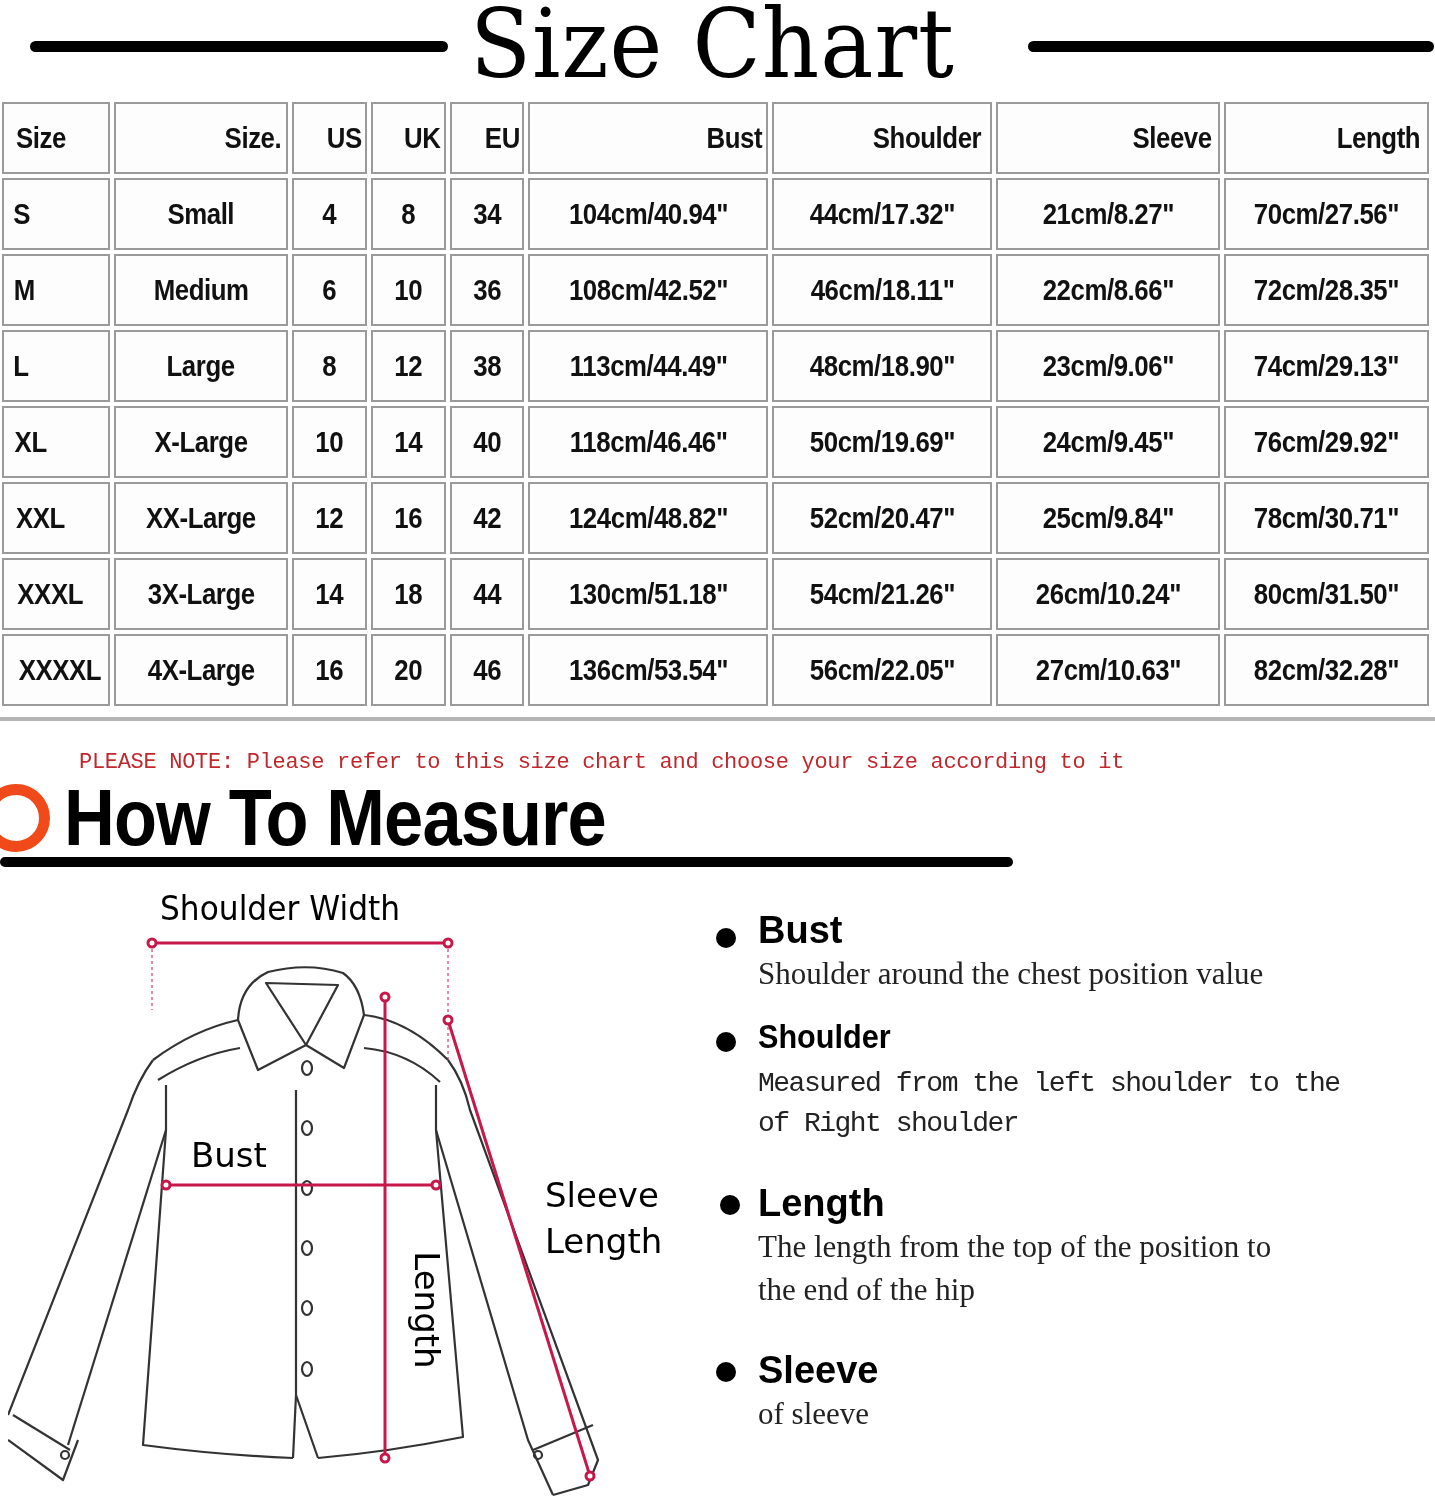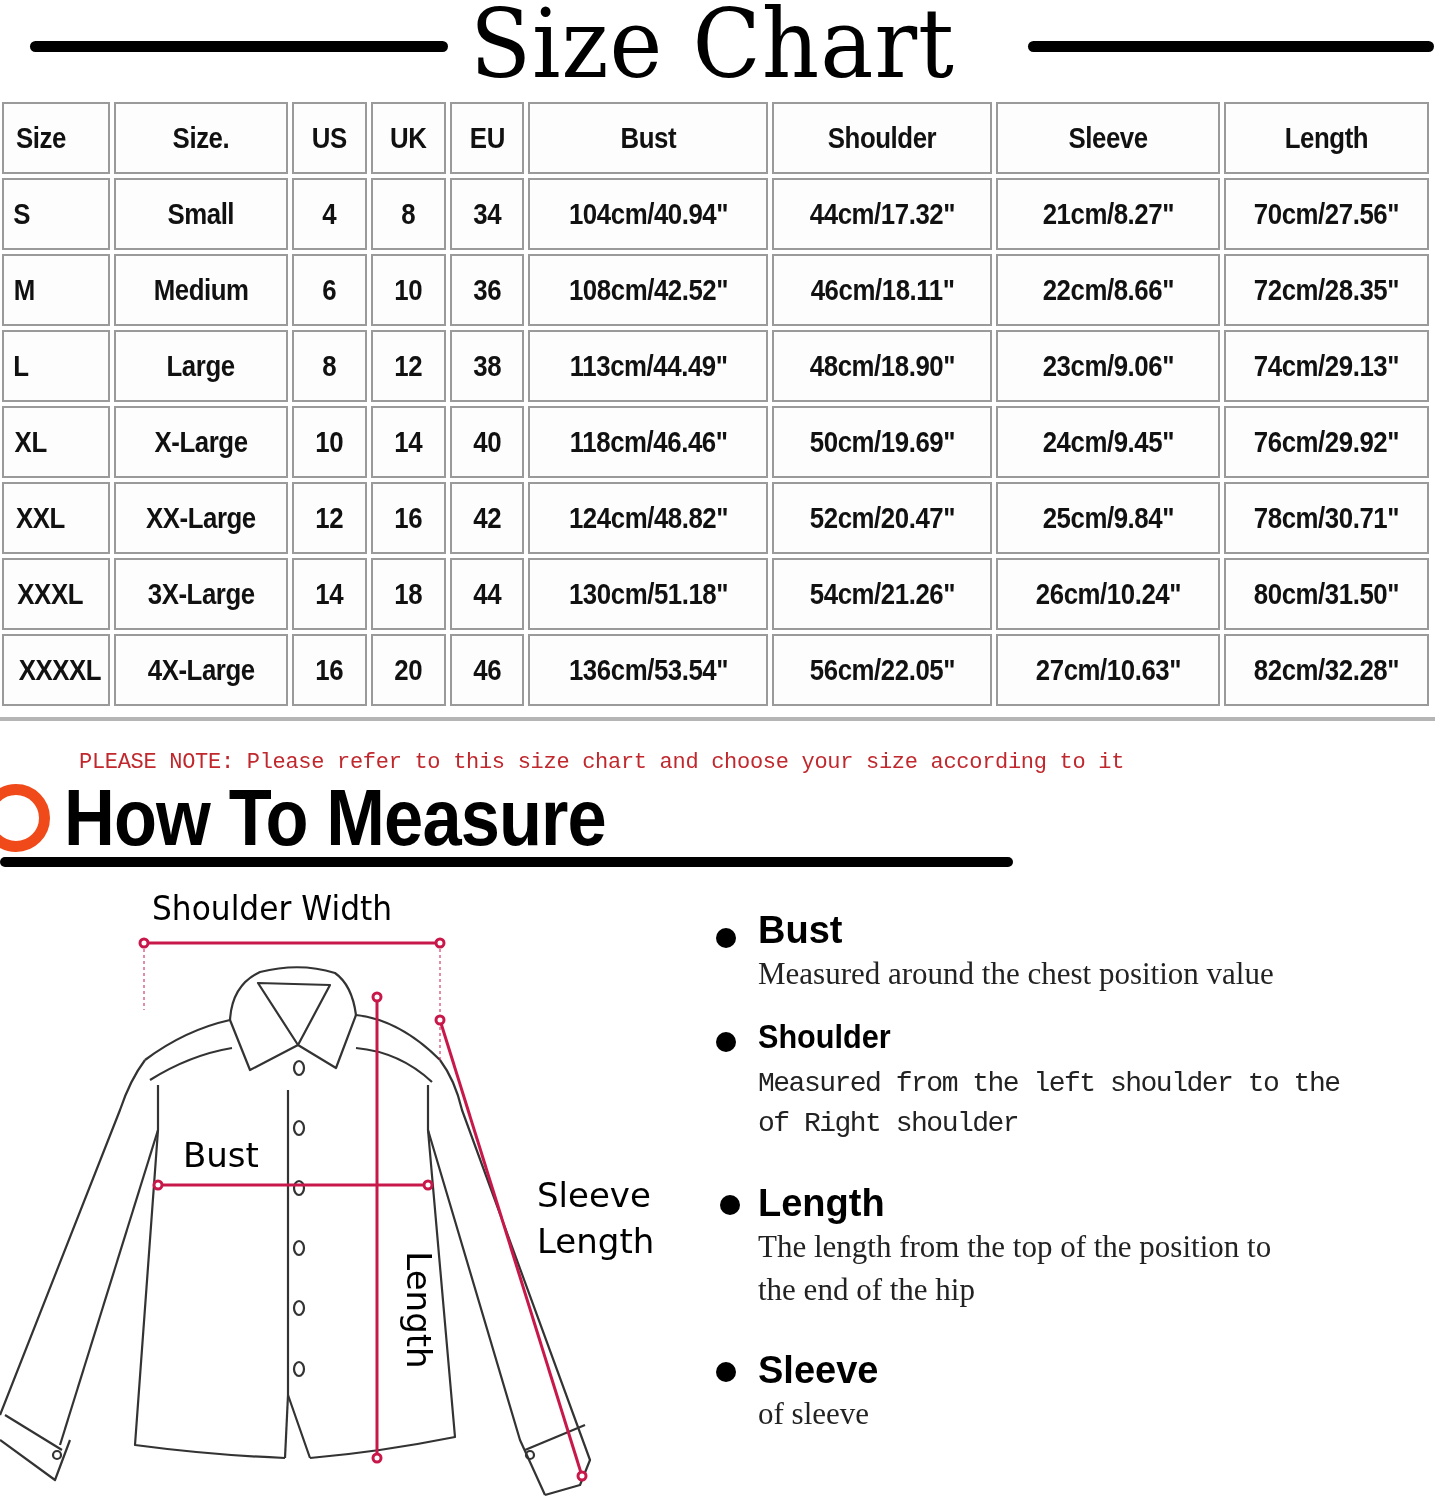--- a/index.html
+++ b/index.html
@@ -13,35 +13,35 @@
     .title-text { position: absolute; left: 470px; top: -8px; font-family: "DejaVu Serif", serif; font-size: 96px; letter-spacing: 1px; color: #000; line-height: 1.1; white-space: nowrap; transform: scaleX(0.93); transform-origin: left top; }
 
     
     .size-table { position: absolute; left: -2px; top: 98px; border-collapse: separate; border-spacing: 4px; table-layout: fixed; }
     .size-table td, .size-table th {
       border: 2px solid #9a9a9a; background: #fdfdfd; height: 68px;
       font-family: "Liberation Sans", sans-serif; font-weight: bold; font-size: 30px;
       text-align: center; vertical-align: middle; padding: 0; white-space: nowrap; overflow: hidden;
       transform-origin: center; letter-spacing: -0.5px;
     }
-    .size-table th { font-weight: bold; }
+    .size-table th { font-weight: bold; text-align: right; }
     .size-table .c0 { text-align: left; padding-left: 8px; margin-top: 47px; }
     .cell-text { display: inline-block; transform: scaleX(0.86); }
     .table-bottom { position: absolute; left: 0; top: 717px; width: 1435px; height: 4px; background: #b5b5b5; }
 
     
     .note { position: absolute; left: 67px; top: 750px; font-family: "Liberation Mono", monospace; font-size: 22px; color: #c0282d; white-space: nowrap; letter-spacing: -0.3px; margin-left: 12px; }
 
     
     .htm-circle { position: absolute; left: -18px; top: 784px; width: 46px; height: 46px; border-radius: 50%; border: 11px solid #f04a1a; background: #fff; }
     .htm-title { position: absolute; left: 64px; top: 772px; font-family: "Liberation Sans", sans-serif; font-weight: bold; font-size: 80px; color: #000; white-space: nowrap; transform: scaleX(0.88); transform-origin: left top; letter-spacing: -1px; }
     .htm-rule { position: absolute; left: 0; top: 857px; width: 1013px; height: 10px; background: #000; border-radius: 5px; }
 
     
-    .diagram { position: absolute; left: 0; top: 870px; width: 690px; height: 630px; text-decoration: underline; }
+    .diagram { position: absolute; left: 8px; top: 870px; width: 690px; height: 630px; text-decoration: underline; }
     .diagram svg { position: absolute; left: 0; top: 0; }
     .lbl { position: absolute; font-family: "DejaVu Sans", sans-serif; font-size: 34px; color: #000; white-space: nowrap; }
     .lbl-shoulder { left: 152px; top: 18px; transform: scaleX(0.92); transform-origin: left top; }
     .lbl-bust { left: 183px; top: 265px; }
     .lbl-sleeve { left: 537px; top: 302px; line-height: 46px; }
     .lbl-length { left: 360px; top: 420px; transform: rotate(90deg); transform-origin: center; }
 
     
     .desc { position: absolute; left: 716px; }
     .desc-item { position: absolute; left: 0; white-space: nowrap; }
@@ -236,21 +236,21 @@
     <div>Sleeve</div>
     <div>Length</div>
   </div>
   <div class="lbl lbl-length">Length</div>
 </div>
 
 <div class="desc">
   <div class="desc-item" style="top:910px">
     <div class="bullet" style="top:18px"></div>
     <div class="desc-title" style="top:-1px">Bust</div>
-    <div class="desc-body" style="top:42px">Measured around the chest position value</div>
+    <div class="desc-body" style="top:42px">Shoulder around the chest position value</div>
   </div>
   <div class="desc-item" style="top:1020px">
     <div class="bullet" style="top:12px"></div>
     <div class="desc-title" style="top:-3px; font-size:34px; transform:scaleX(0.9); transform-origin:left top;">Shoulder</div>
     <div class="desc-body mono" style="top:44px">
       <div>Measured from the left shoulder to the</div>
       <div>of Right shoulder</div>
     </div>
   </div>
   <div class="desc-item" style="top:1183px">

